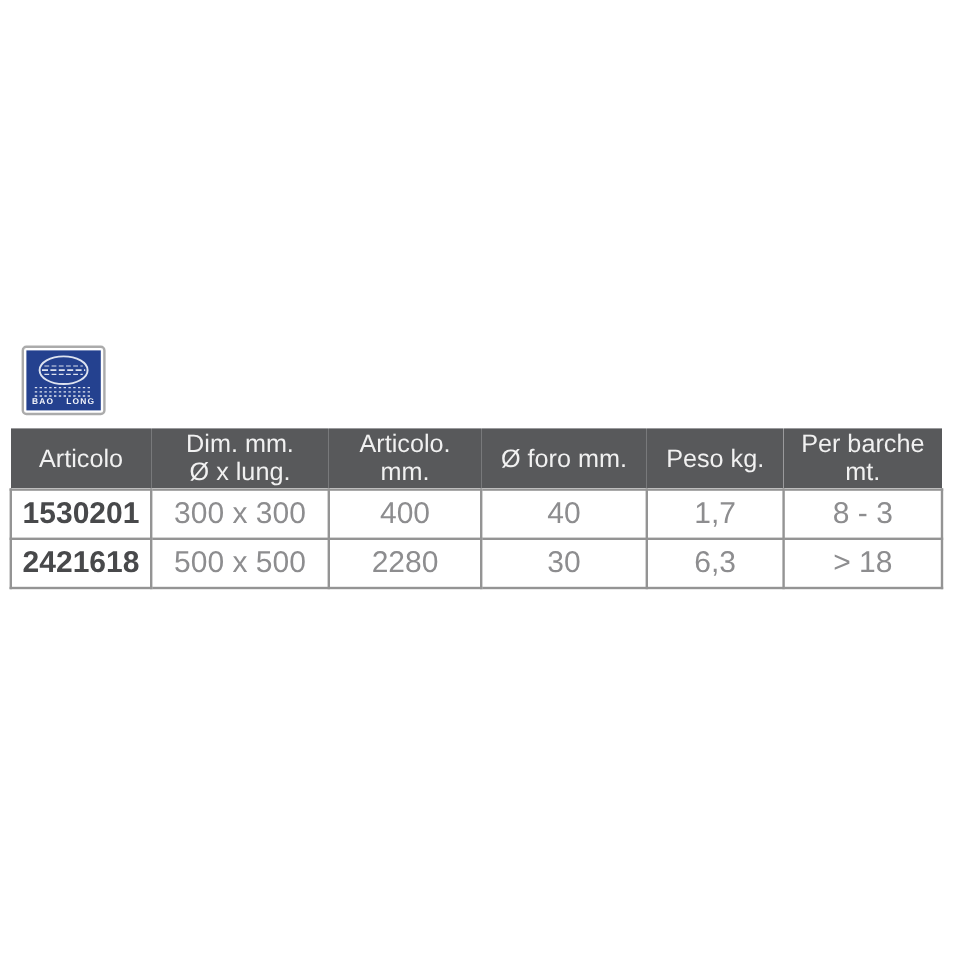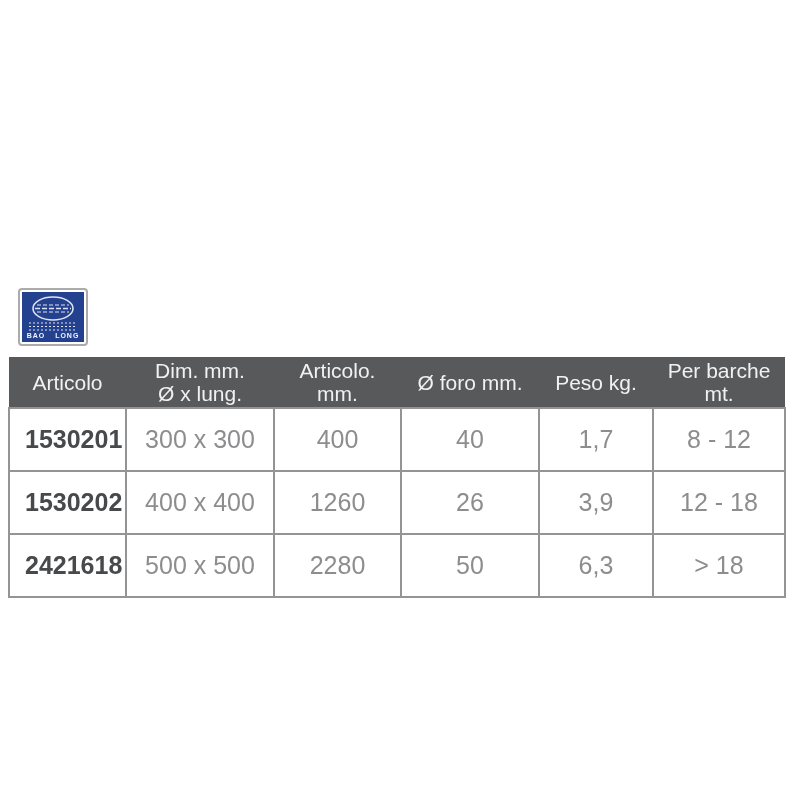--- a/index.html
+++ b/index.html
@@ -77,21 +77,21 @@
     display: block;
     text-align: center;
     color: #f1f1f1;
     font-size: 21px;
     line-height: 23px;
     white-space: nowrap;
   }
   .spec td {
     border: 2px solid #949494;
     height: 31px;
-    padding: 15px;
+    padding: 4px;
     text-align: center;
     vertical-align: middle;
     font-size: 25px;
     line-height: 1;
     color: #8d8d8f;
     background: #ffffff;
     white-space: nowrap;
     overflow: hidden;
   }
   .spec td.art {
@@ -156,34 +156,26 @@
         </th>
       </tr>
     </thead>
     <tbody>
       <tr>
         <td class="art">1530201</td>
         <td>300 x 300</td>
         <td>400</td>
         <td>40</td>
         <td>1,7</td>
-        <td>8 - 12</td>
-      </tr>
-      <tr>
-        <td class="art">1530202</td>
-        <td>400 x 400</td>
-        <td>1260</td>
-        <td>26</td>
-        <td>3,9</td>
-        <td>12 - 18</td>
+        <td>8 - 3</td>
       </tr>
       <tr>
         <td class="art">2421618</td>
         <td>500 x 500</td>
         <td>2280</td>
-        <td>50</td>
+        <td>30</td>
         <td>6,3</td>
         <td>&gt; 18</td>
       </tr>
     </tbody>
   </table>
 
 </div>
 
 </body></html>

